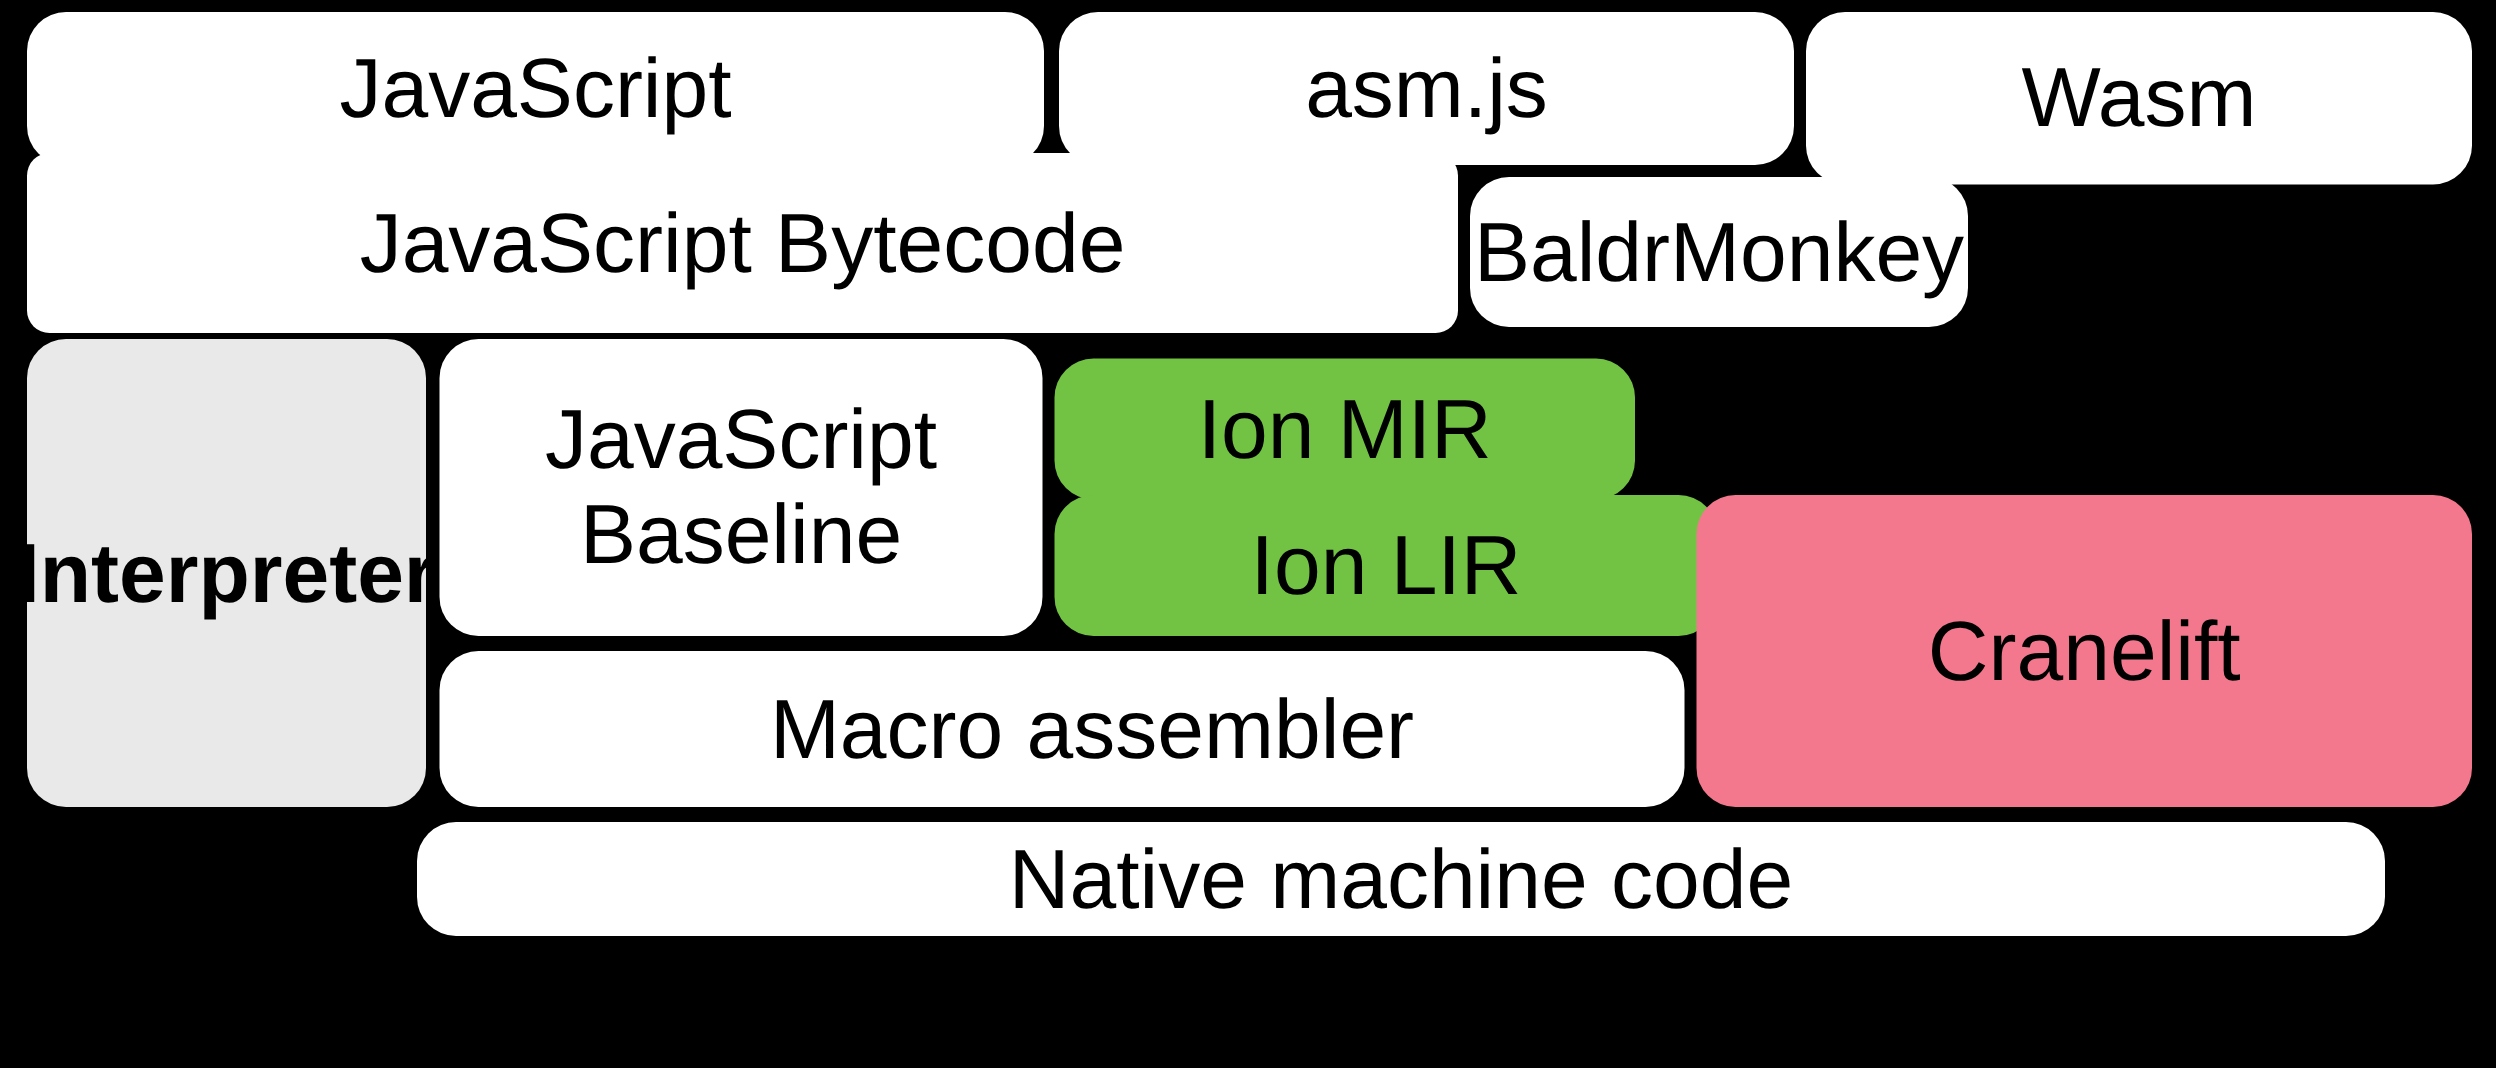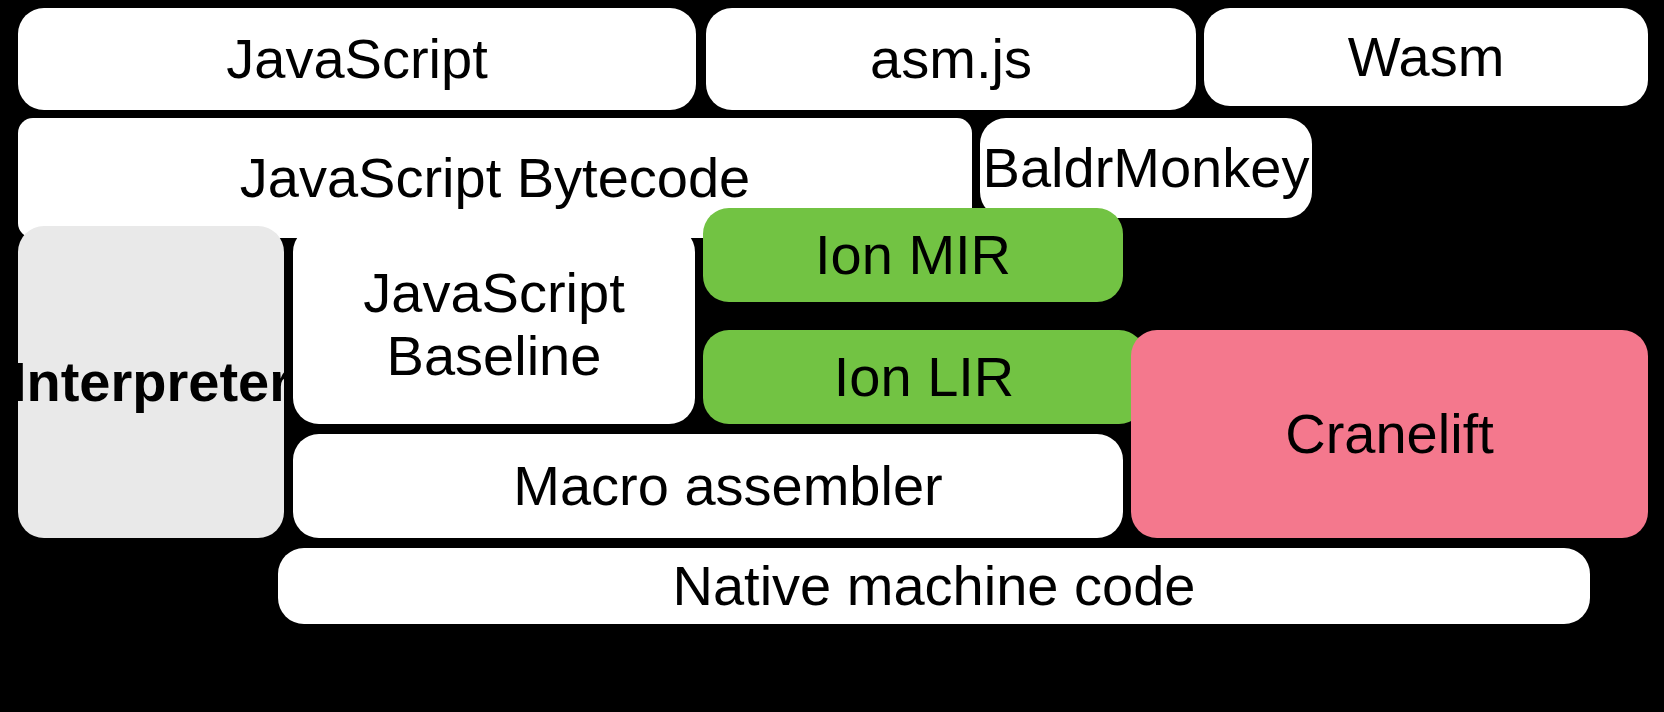--- a/index.html
+++ b/index.html
@@ -32,30 +32,30 @@
     user-select: none;
   }
   .fill-white  { background: #ffffff; }
   .fill-gray   { background: #e9e9e9; font-weight: bold; }
   .fill-green  { background: #72c343; }
   .fill-pink   { background: #f4788d; }
 
   
   #n-javascript      { left: 18px;   top: 8px;   width: 678px; height: 102px; }
   #n-asmjs           { left: 706px;  top: 8px;   width: 490px; height: 102px; }
-  #n-wasm            { left: 1204px; top: 8px;   width: 444px; height: 98px; }
+  #n-wasm            { left: 1204px; top: 8px;   width: 444px; height: 115px; }
 
   
-  #n-js-bytecode     { left: 18px;   top: 118px; width: 954px; height: 120px; border-radius: 15px; }
+  #n-js-bytecode     { left: 18px;   top: 102px; width: 954px; height: 120px; border-radius: 15px; }
   #n-baldrmonkey     { left: 980px;  top: 118px; width: 332px; height: 100px; }
 
   
   #n-interpreter     { left: 18px;   top: 226px; width: 266px; height: 312px; }
   #n-js-baseline     { left: 293px;  top: 226px; width: 402px; height: 198px; }
-  #n-ion-mir         { left: 703px;  top: 208px; width: 420px; height: 94px; }
+  #n-ion-mir         { left: 703px;  top: 239px; width: 387px; height: 94px; }
   #n-ion-lir         { left: 703px;  top: 330px; width: 442px; height: 94px; }
   #n-cranelift       { left: 1131px; top: 330px; width: 517px; height: 208px; }
   #n-macro-assembler { left: 293px;  top: 434px; width: 830px; height: 104px; padding-left: 40px; }
 
   
   #n-native-code     { left: 278px;  top: 548px; width: 1312px; height: 76px; }
 </style>
 </head>
 <body>
 

